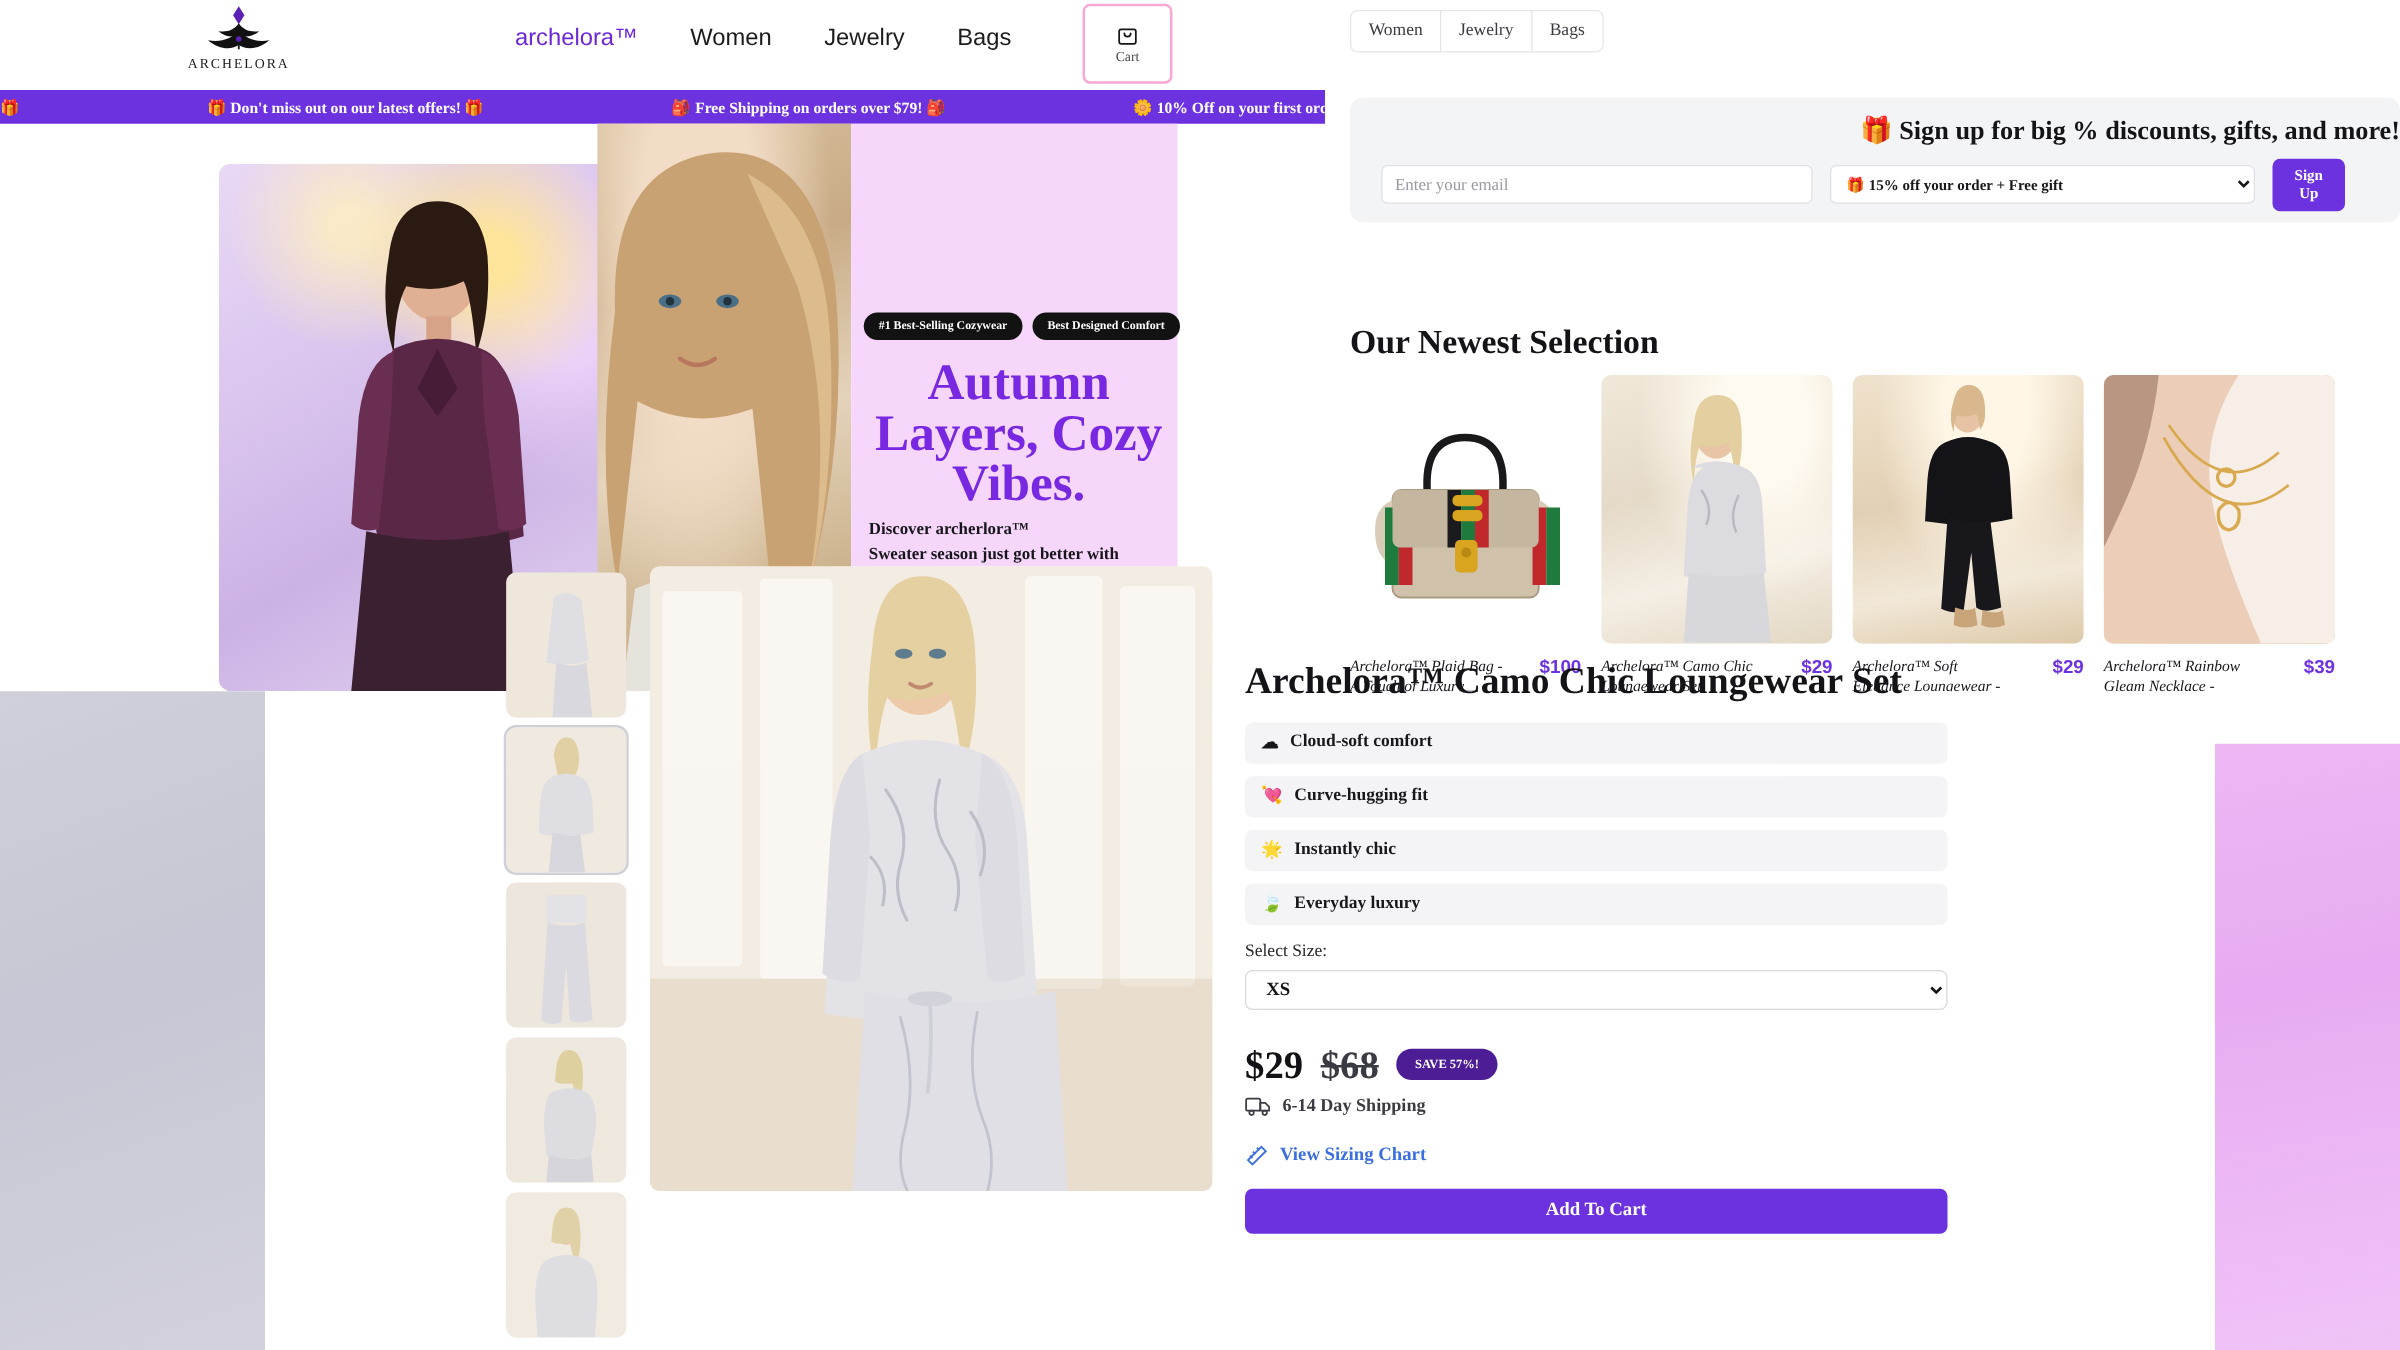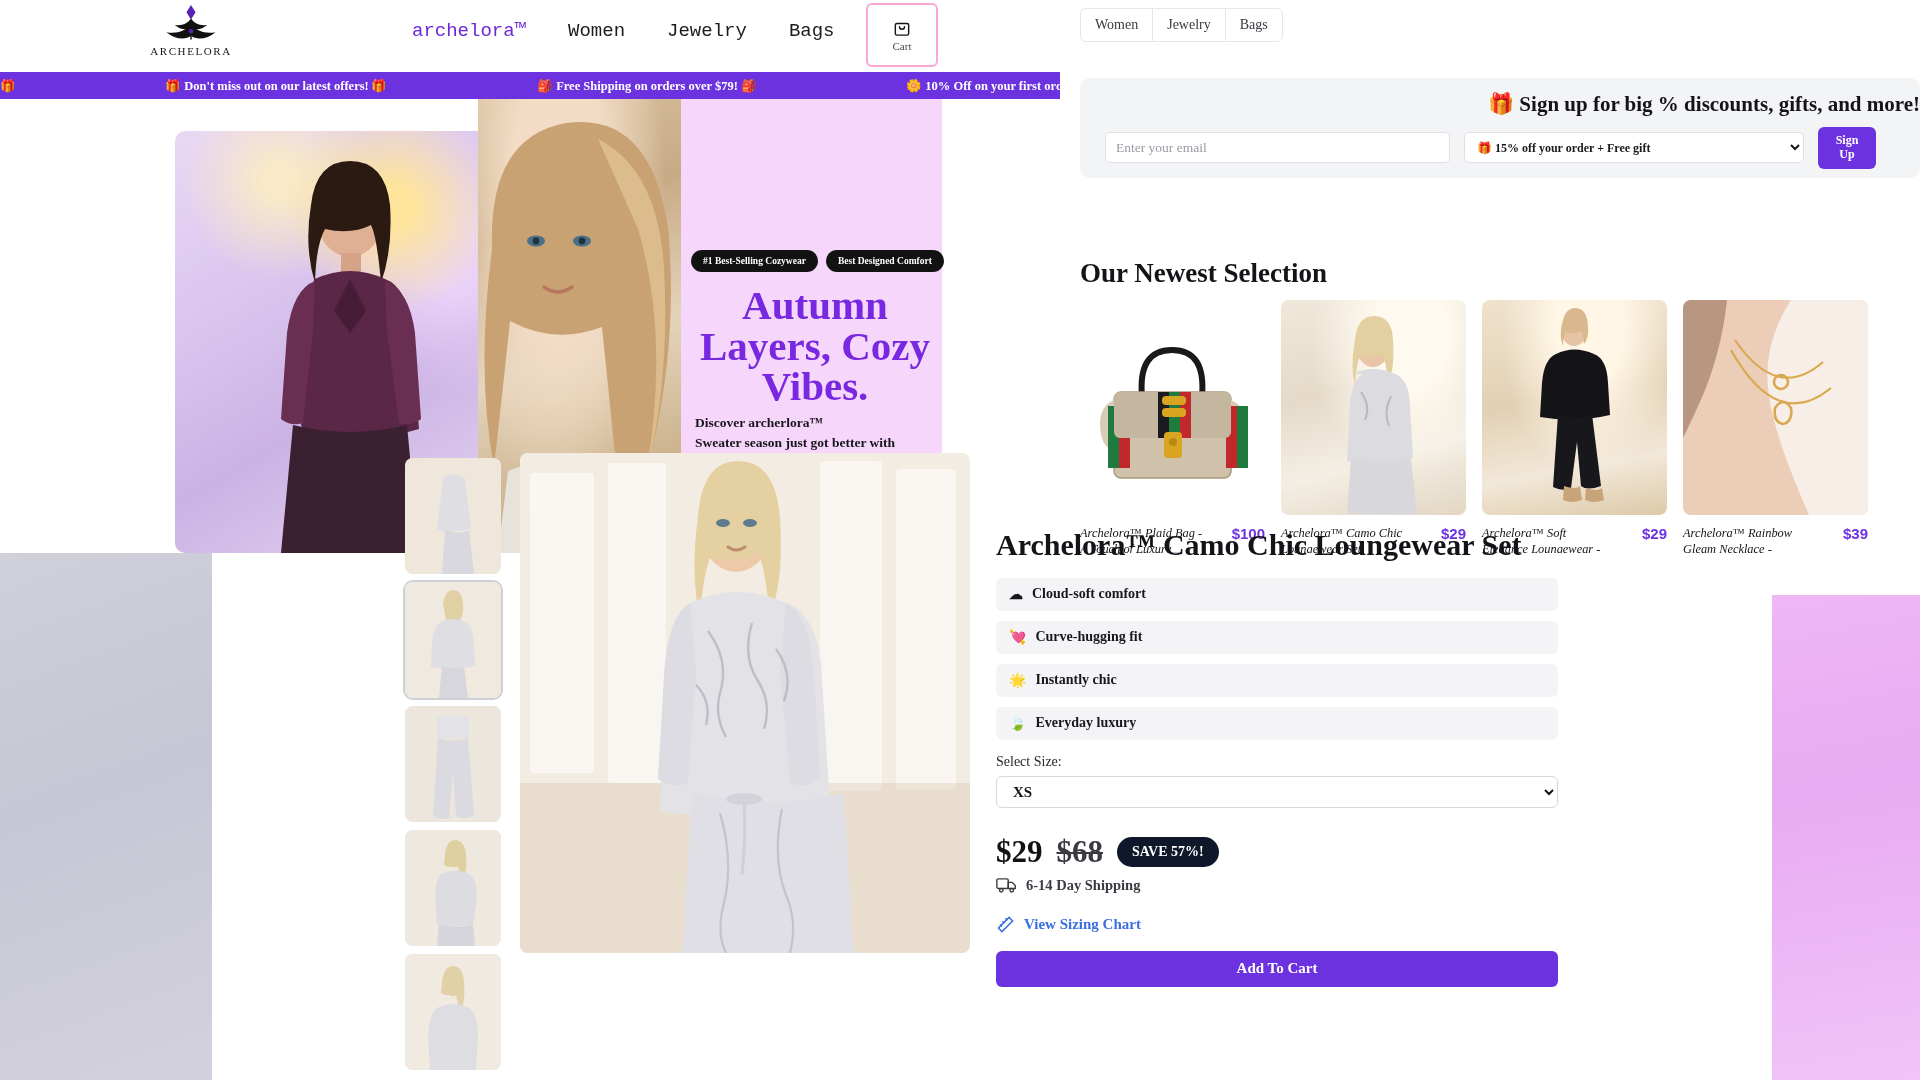--- a/index.html
+++ b/index.html
@@ -28,21 +28,21 @@
   .brand-mark { width: 56px; height: 40px; display:block; }
   .brand-word {
     font-family: "Liberation Serif", serif;
     font-size: 11px; letter-spacing: 1.6px; color: #1a1a1a; margin-top: 1px;
   }
   .main-nav {
     position: absolute; left: 412px; top: 20px;
     display: flex; gap: 42px; align-items: center;
   }
   .main-nav a {
-    font-family: Liberation Mono, monospace;
+    font-family: Liberation Sans, sans-serif;
     font-size: 19px; color: #1c1c1c; text-decoration: none; white-space: nowrap;
   }
   .main-nav a.accent { color: #6d28d9; }
 
   .cart-btn {
     position: absolute; left: 866px; top: 3px; width: 72px; height: 64px;
     border: 2px solid #f9a8d4; border-radius: 6px; background: #fff;
     display: flex; flex-direction: column; align-items: center; justify-content: center; gap: 2px;
   }
   .cart-btn .lbl { font-size: 11px; color: #4a4a52; font-family: "Liberation Serif", serif; }
@@ -220,22 +220,22 @@
     background: #fff; padding: 0 12px;
     font-family: "Liberation Serif", serif; font-weight: bold; font-size: 15px; color: #121217;
   }
   .price-row { margin-top: 26px; display: flex; align-items: center; gap: 14px; }
   .price-now { font-family: "Liberation Serif", serif; font-weight: bold; font-size: 31px; color: #111116; }
   .price-was {
     font-family: "Liberation Serif", serif; font-weight: bold; font-size: 31px; color: #3a3a42;
     text-decoration: line-through; text-decoration-thickness: 2px;
   }
   .save-pill {
-    background: #0f172a; color: #fff; border-radius: 16px; padding: 7px 15px;
-    font-family: "Liberation Serif", serif; font-weight: bold; font-size: 14px;
+    background: #4c1d95; color: #fff; border-radius: 16px; padding: 7px 15px;
+    font-family: "Liberation Serif", serif; font-weight: bold; font-size: 10px;
   }
   .ship-row {
     margin-top: 7px; display: flex; align-items: center; gap: 9px;
     font-family: "Liberation Serif", serif; font-weight: bold; font-size: 14.5px; color: #3b3b44;
   }
   .sizing-link {
     margin-top: 21px; display: flex; align-items: center; gap: 9px;
     font-family: "Liberation Serif", serif; font-weight: bold; font-size: 15px; color: #3b6fe0; cursor: pointer;
   }
   .atc-btn {

